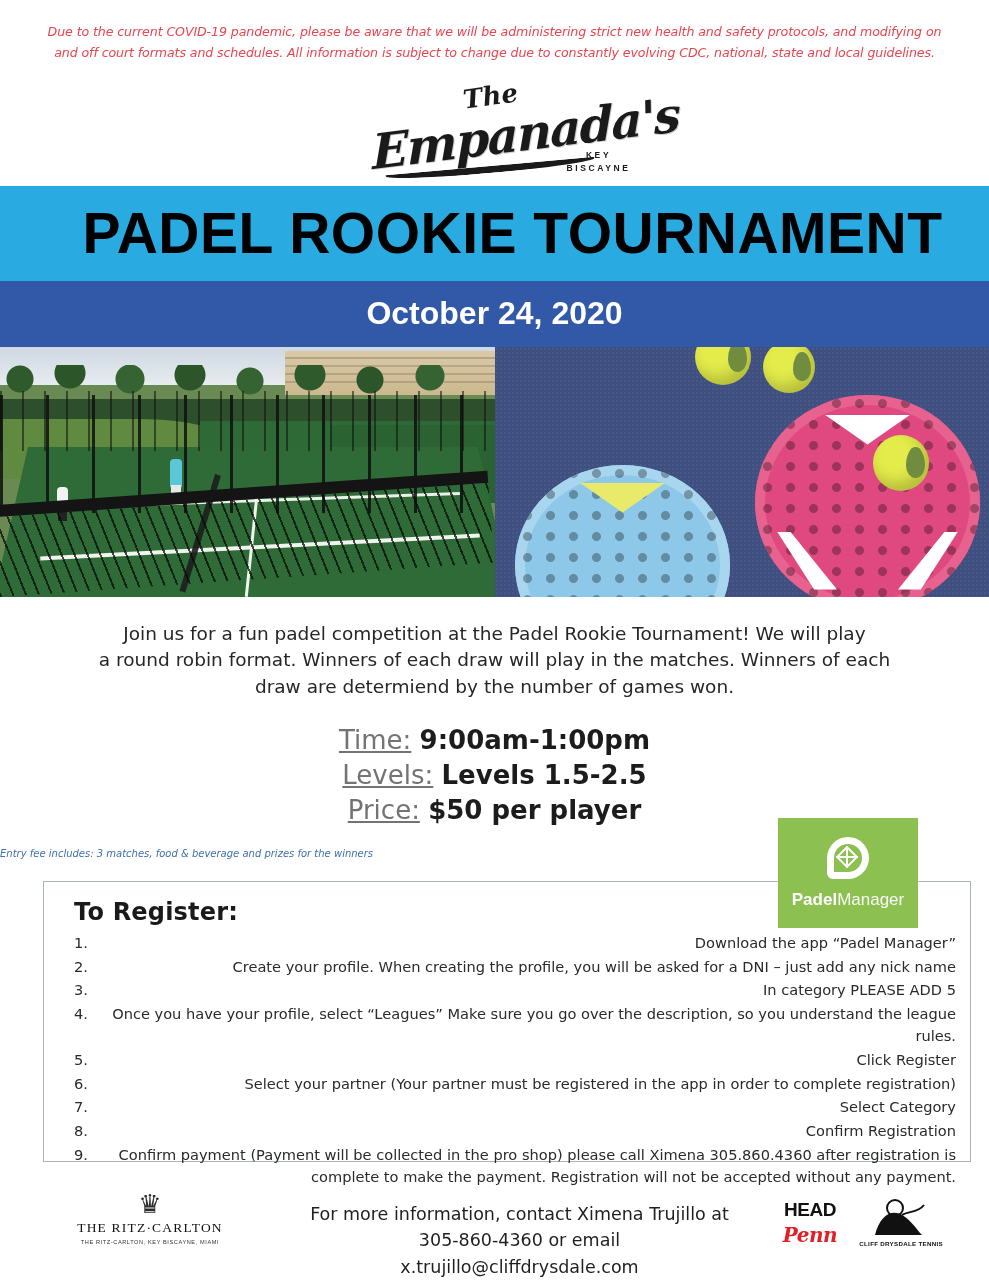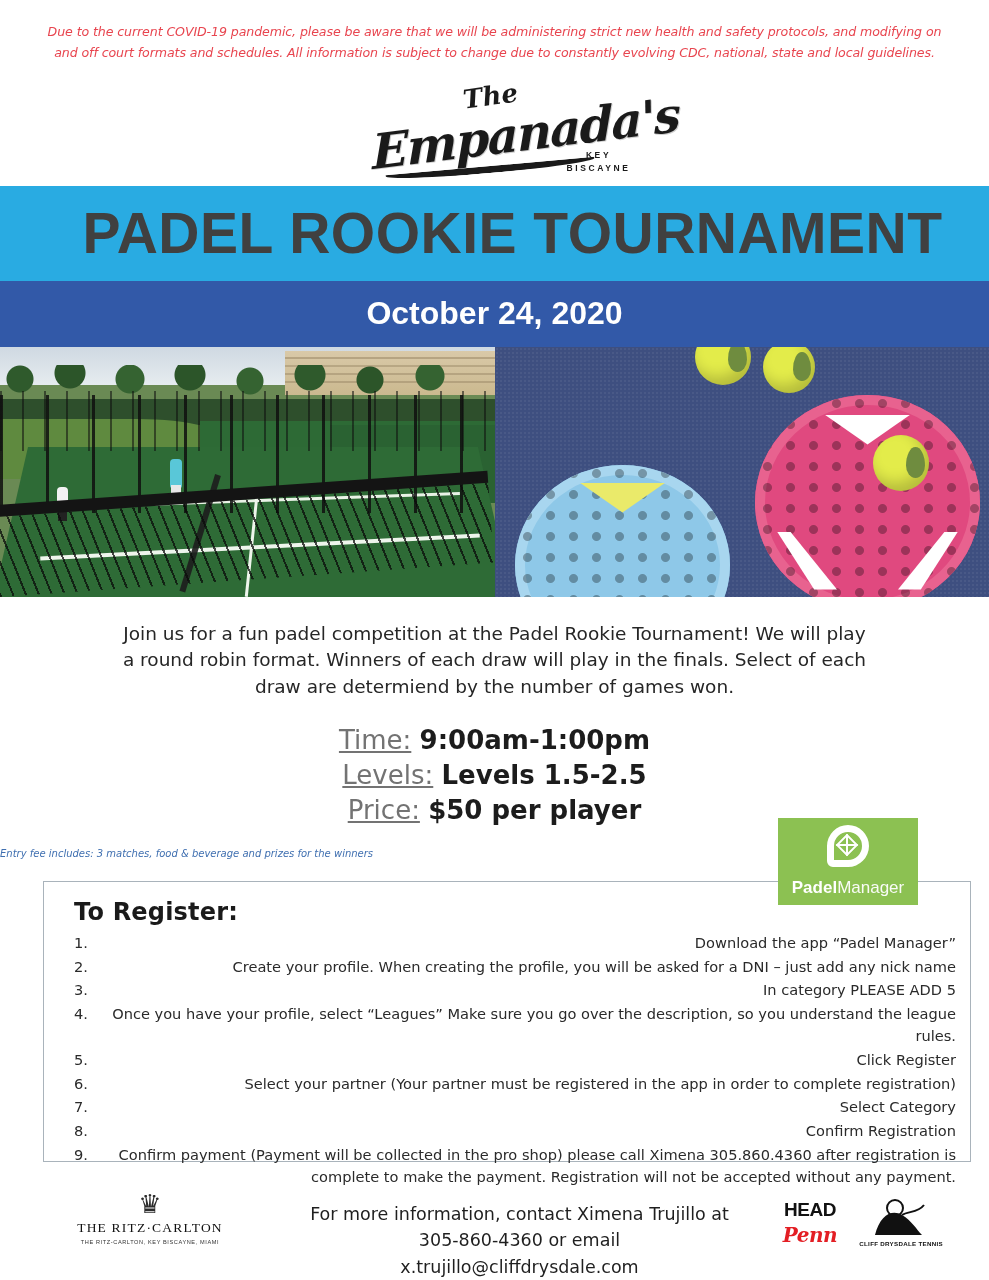--- a/index.html
+++ b/index.html
@@ -88,21 +88,21 @@
 
   
   .banner-main {
     width: 989px;
     height: 95px;
     display: flex;
     align-items: center;
     justify-content: center;
   }
   .banner-main h1 {
-    color: #404040;
+    color: #000000;
     font-size: 57px;
     font-weight: bold;
     letter-spacing: 0.5px;
     font-family: "Liberation Sans", sans-serif;
     white-space: nowrap;
     margin-left: 36px;
   }
   .banner-date {
     width: 989px;
     height: 66px;
@@ -248,21 +248,21 @@
   }
   .step-num { width: 34px; flex: 0 0 34px; text-align: left; padding-left: 12px; }
   .step-text { flex: 1; padding-right: 14px; text-align: right; }
 
   
   .pm-badge {
     position: absolute;
     left: 778px;
     top: 818px;
     width: 140px;
-    height: 87px;
+    height: 110px;
     background: #8cc152;
     z-index: 5;
     display: flex;
     flex-direction: column;
     align-items: center;
     justify-content: center;
   }
   .pm-mark {
     width: 42px; height: 46px;
     position: relative;
@@ -431,21 +431,21 @@
       <div class="racket racket-blue">
         <div class="holes"></div>
         <div class="chev-top" style="top:18px; background:#eaea6a;"></div>
 
       </div>
     </div>
   </div>
 
   <div class="description">
     <span class="line">Join us for a fun padel competition at the Padel Rookie Tournament! We will play</span>
-    <span class="line">a round robin format. Winners of each draw will play in the finals. Select of each</span>
+    <span class="line">a round robin format. Winners of each draw will play in the matches. Winners of each</span>
     <span class="line">draw are determiend by the number of games won.</span>
   </div>
 
   <div class="info-lines">
     <div class="info-line">
       <span class="info-label">Time:</span>
       <span class="info-value">9:00am-1:00pm</span>
     </div>
     <div class="info-line">
       <span class="info-label">Levels:</span>

